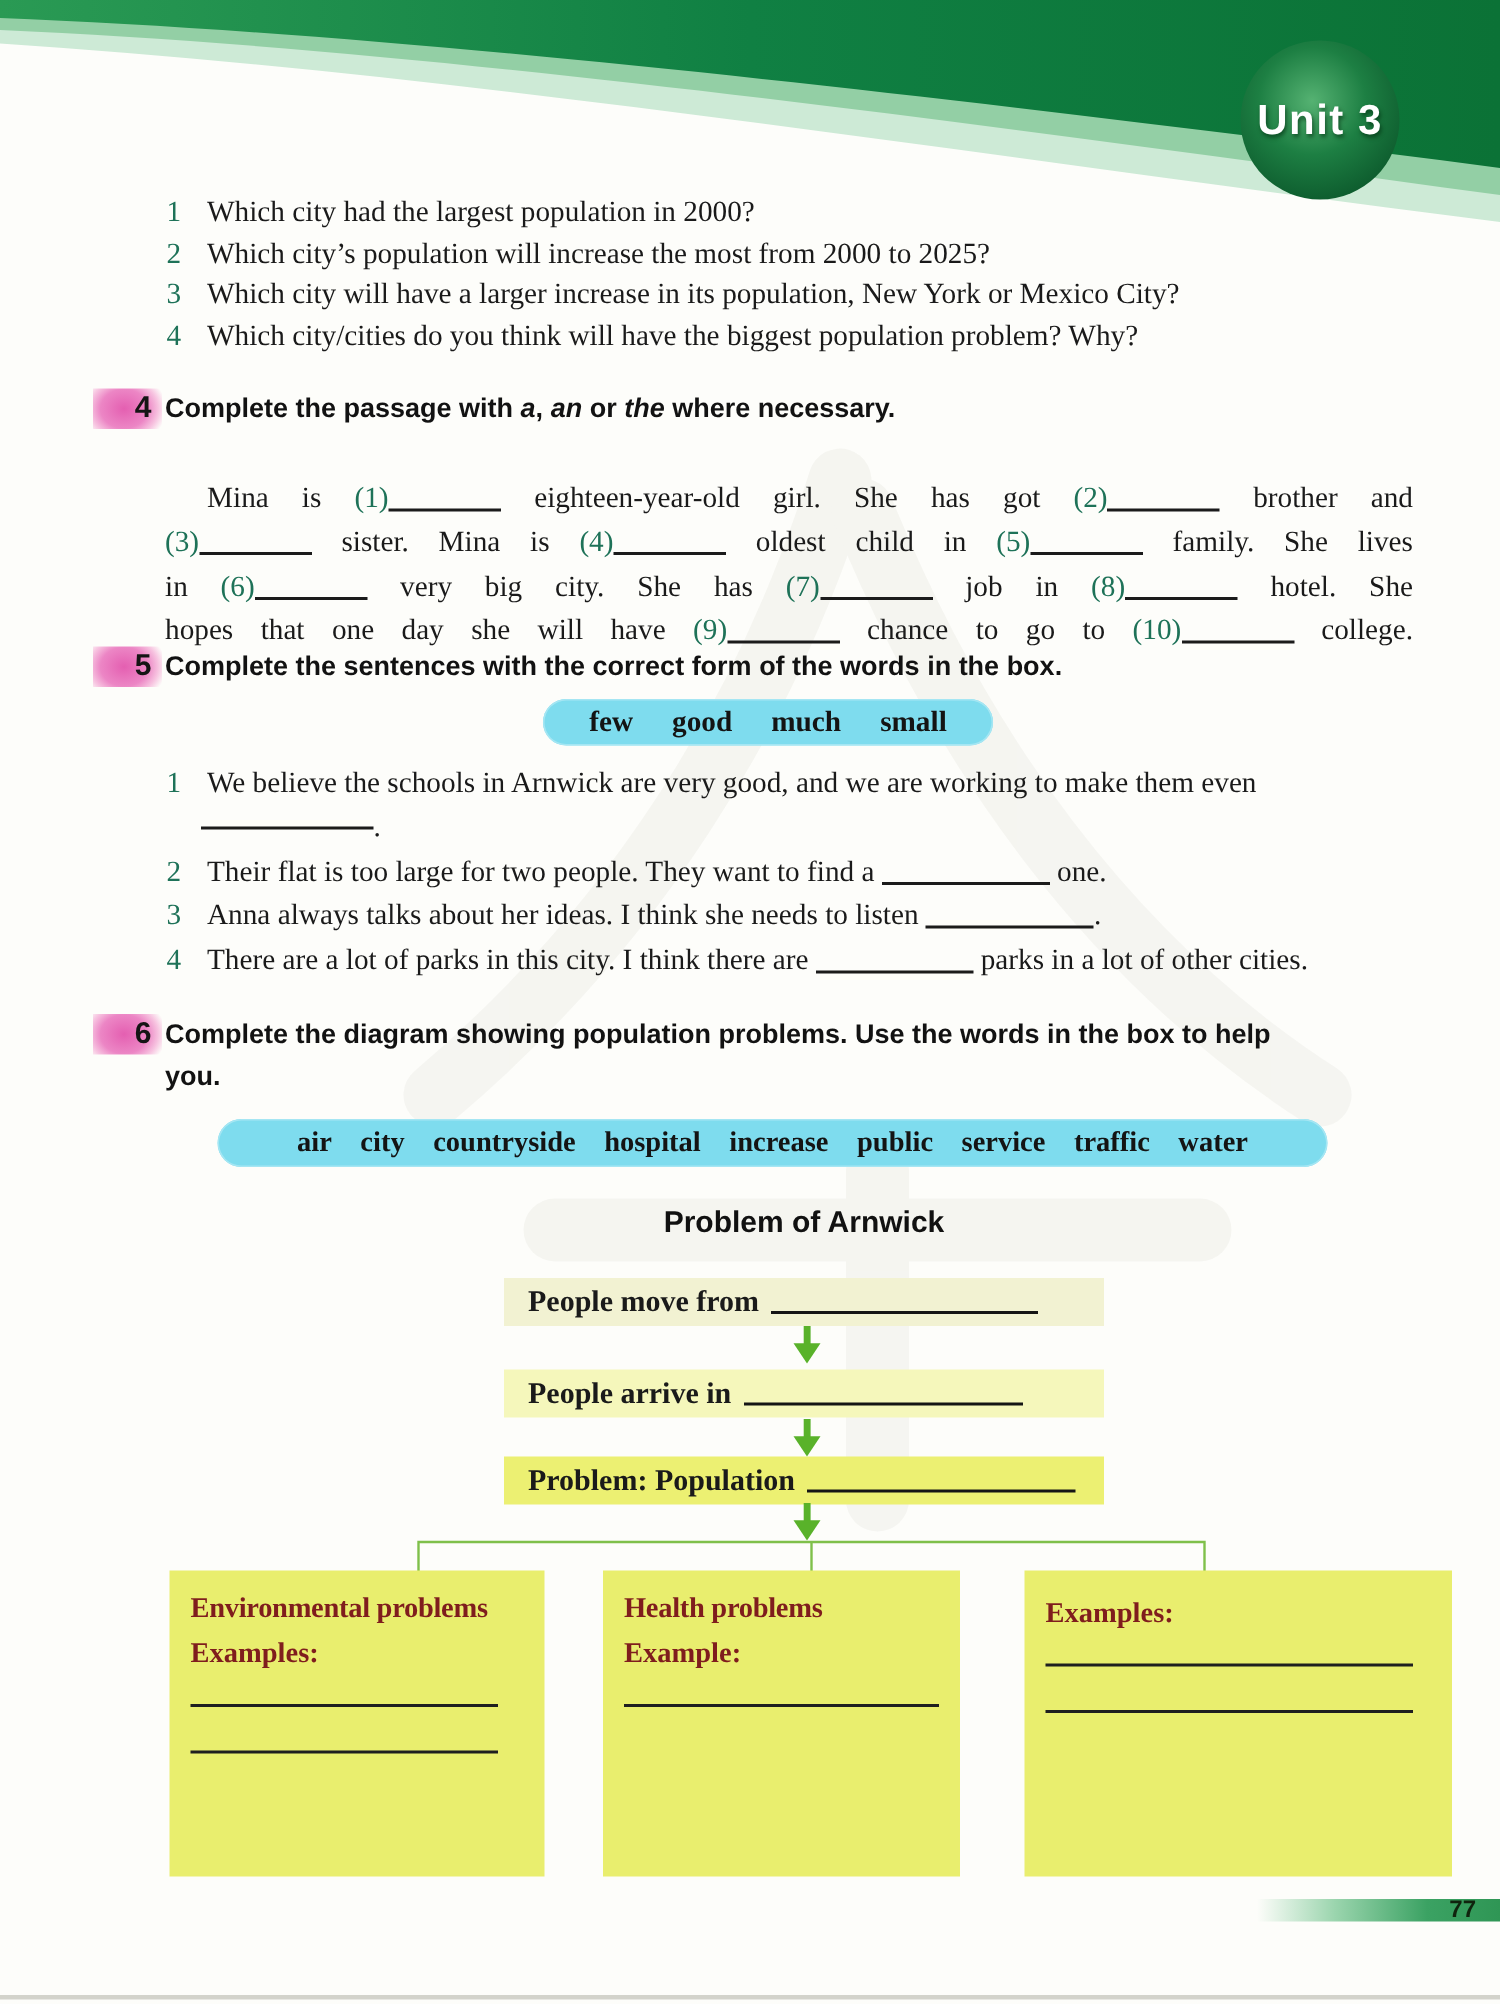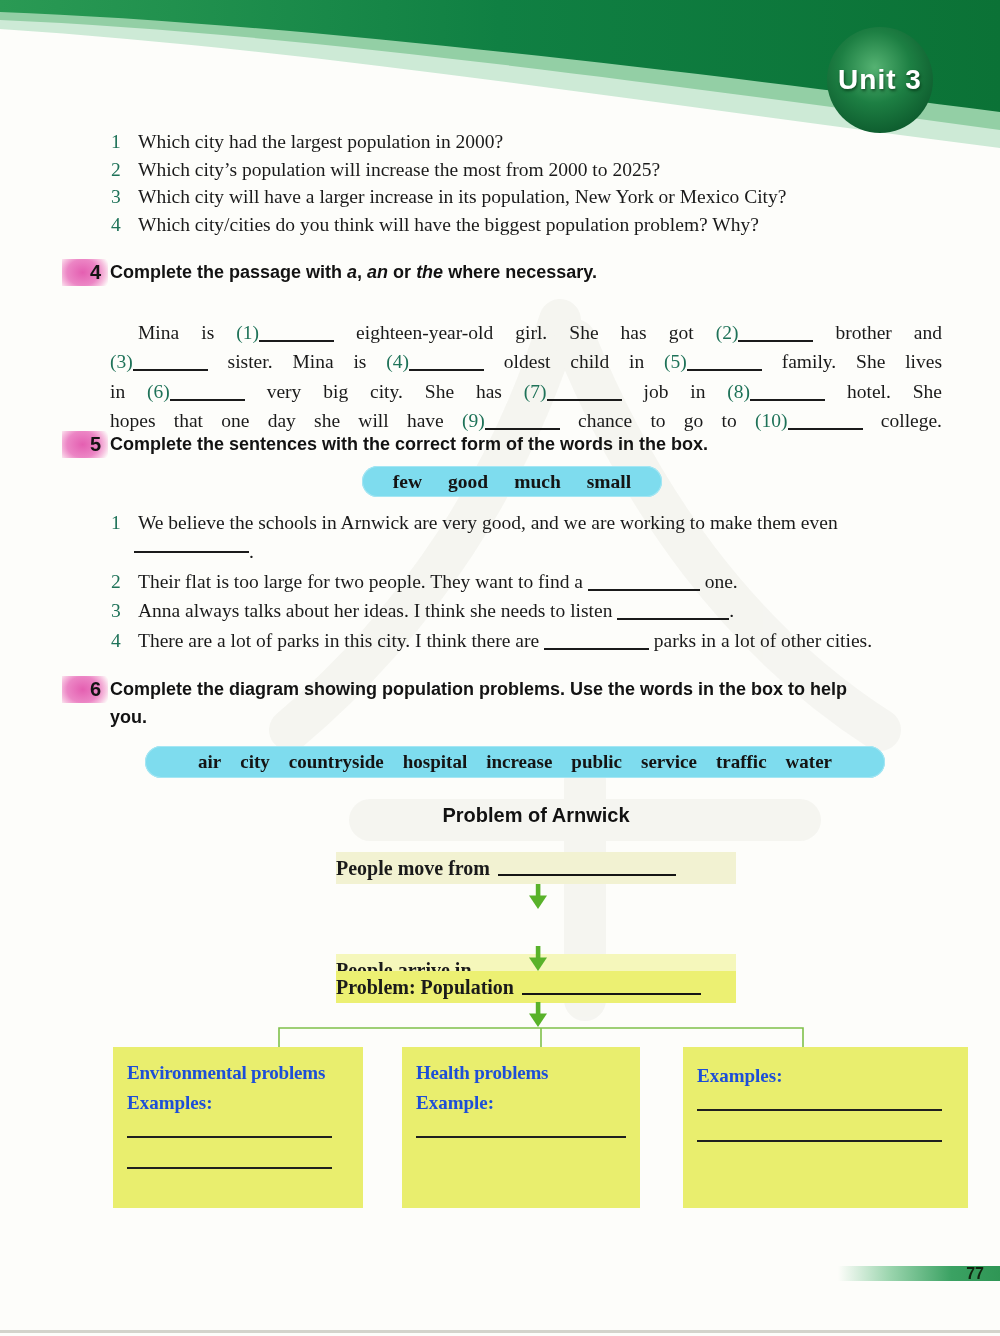--- a/index.html
+++ b/index.html
@@ -40,29 +40,29 @@
   #sentences{position:absolute;left:110px;top:78px;width:862px;}
   .srow{display:flex;line-height:29.4px;font-size:19.5px;white-space:nowrap;}
   .snum{flex:none;width:27px;padding-left:1px;color:#1e7258;}
   .stext{flex:1;min-width:0;}
   .srow.cont{padding-left:24px;}
   #ex6-heading{width:760px;}
   
   .diagram-title{position:absolute;left:110px;top:804px;width:852px;text-align:center;
         font-family:"Liberation Sans",sans-serif;font-weight:bold;font-size:20px;color:#111;}
   .flow-box{position:absolute;left:336px;width:400px;height:32px;box-sizing:border-box;
-        display:flex;align-items:center;font-weight:bold;font-size:20px;}
+        display:flex;align-items:center;padding-left:16px;font-weight:bold;font-size:20px;}
   .fb-pale{background:#f2f2d2;}
   .fb-mid{background:#f5f7bb;}
   .fb-strong{background:#ecf072;}
   .fblank{display:inline-block;border-bottom:2px solid #151515;height:14px;vertical-align:-3px;margin-left:8px;}
   .arrow{position:absolute;left:528px;width:20px;height:26px;}
   .connector{position:absolute;left:0;top:1026px;}
-  .branch-box{position:absolute;top:1047px;height:161px;background:#e9ee6e;box-sizing:border-box;
-        padding:12px 14px;font-weight:bold;font-size:19px;color:#1d4ed8;}
+  .branch-box{position:absolute;top:1047px;height:204px;background:#e9ee6e;box-sizing:border-box;
+        padding:12px 14px;font-weight:bold;font-size:19px;color:#7f1d1d;}
   .branch-title{line-height:27px;letter-spacing:-0.2px;white-space:nowrap;}
   .branch-label{line-height:27px;margin-top:3px;}
   .bline{height:0;border-bottom:2px solid #1f1f1f;margin-top:20px;}
   .bline + .bline{margin-top:29px;}
   
   .footer-bar{position:absolute;left:838px;top:1266px;width:162px;height:15px;box-sizing:border-box;
         display:flex;align-items:center;justify-content:flex-end;padding-right:16px;
         background:linear-gradient(to right, rgba(140,205,160,0) 0%, #9bd5ae 32%, #3ba263 70%, #2f9655 100%);
         font-family:"Liberation Sans",sans-serif;font-weight:bold;font-size:16px;color:#10240e;}
   .bottom-edge{position:absolute;left:0;top:1330px;width:1000px;height:3px;background:#d3d3cb;}
@@ -185,21 +185,21 @@
         <span class="word">water</span>
       </div>
   </section>
 
   <div class="diagram-title">Problem of Arnwick</div>
   <div id="flow">
       <div class="flow-box fb-pale" style="top: 852px;">
         <span class="flabel">People move from</span>
         <span class="fblank" style="width: 178px;"></span>
       </div>
-      <div class="flow-box fb-mid" style="top: 913px; margin-top: 41px;">
+      <div class="flow-box fb-mid" style="top: 913px;">
         <span class="flabel">People arrive in</span>
         <span class="fblank" style="width: 186px;"></span>
       </div>
       <div class="flow-box fb-strong" style="top: 971px;">
         <span class="flabel">Problem: Population</span>
         <span class="fblank" style="width: 179px;"></span>
       </div>
       <div class="arrow" style="top: 884px;"><svg width="20" height="26" viewBox="0 0 20 26">
           <rect x="7.8" y="0" width="4.6" height="13" fill="#59b22a"></rect>
           <polygon points="1,11.5 19,11.5 10,25" fill="#59b22a"></polygon>

